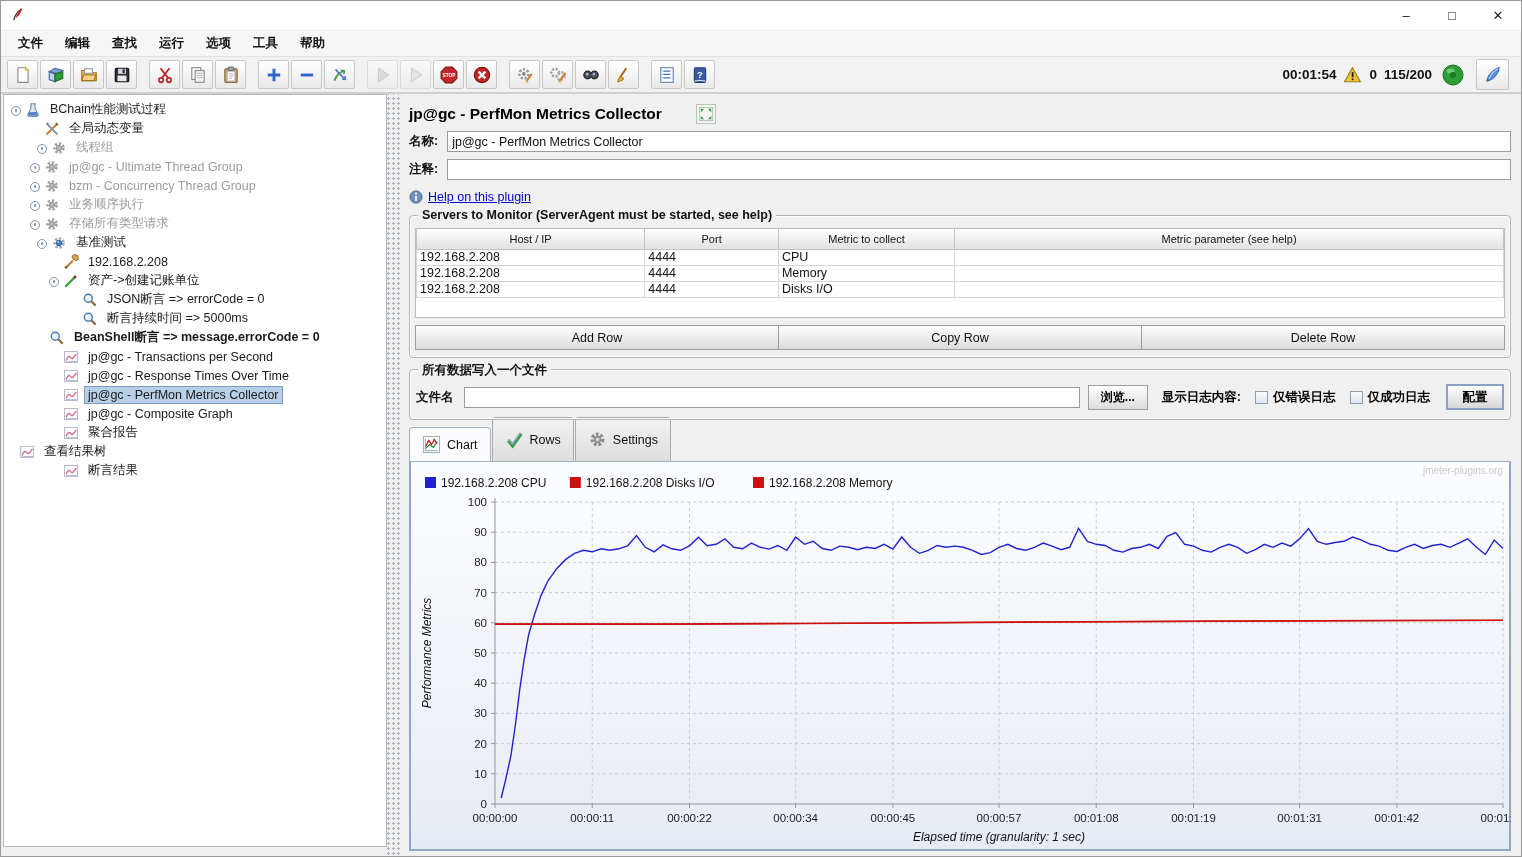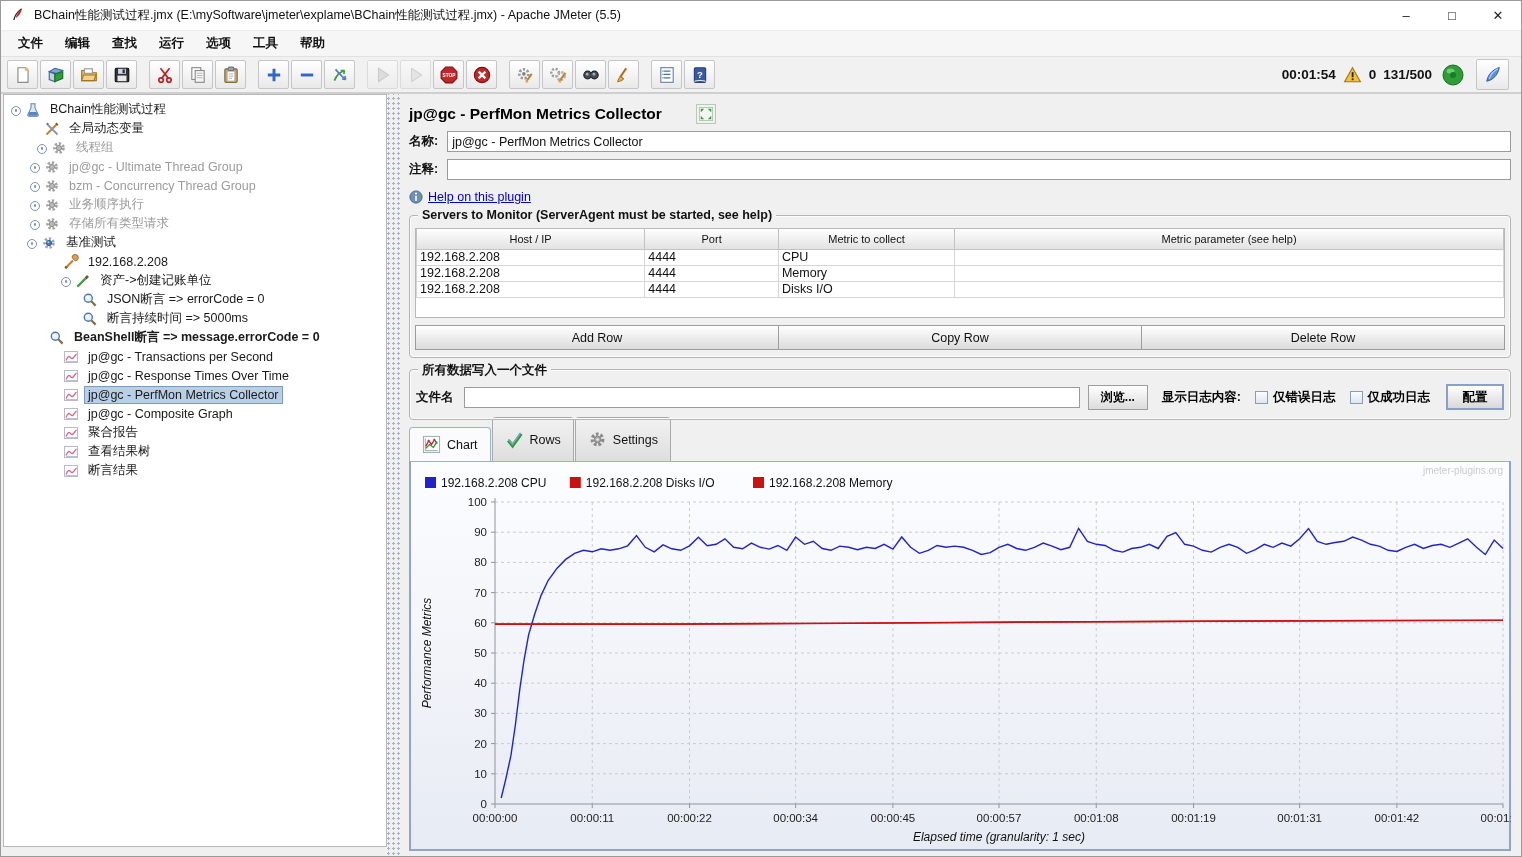--- a/index.html
+++ b/index.html
@@ -73,21 +73,20 @@
 
 <div>
 
   <div class="titlebar">
     <span>
       <svg width="15" height="15" viewBox="0 0 16 16">
           <path d="M11 2 C7 5 4 9 3 14" stroke="#222" stroke-width="1.3" fill="none"></path>
           <path d="M12 1 C8 4 6 8 5 12 C8 10 11 6 12 1 Z" fill="#cc2222"></path>
         </svg>
     </span>
-    <span class="title-text">BChain性能测试过程.jmx (E:\mySoftware\jmeter\explame\BChain性能测试过程.jmx) - Apache JMeter (5.5)</span>
     <div class="win-controls">
       <div class="win-btn">–</div>
       <div class="win-btn">□</div>
       <div class="win-btn">✕</div>
     </div>
   </div>
 
   <div class="menubar" id="menubar">
       <div class="menu-item">文件</div>
       <div class="menu-item">编辑</div>
@@ -248,21 +247,21 @@
     <div class="tb-right">
       <span>00:01:54</span>
       <span style="display:flex">
         <svg width="19" height="18" viewBox="0 0 16 16">
             <polygon points="8,1.5 15,14 1,14" fill="#f6c23a" stroke="#9a7a16" stroke-width="1"></polygon>
             <rect x="7.3" y="5.5" width="1.6" height="4.5" fill="#222"></rect>
             <rect x="7.3" y="11" width="1.6" height="1.6" fill="#222"></rect>
           </svg>
       </span>
       <span>0</span>
-      <span>131/500</span>
+      <span>115/200</span>
       <span style="display:flex;margin-left:3px">
         <svg width="22" height="22" viewBox="0 0 22 22">
             <circle cx="11" cy="11" r="10" fill="#2d9e35" stroke="#1c6e22"></circle>
             <ellipse cx="8.5" cy="7" rx="4" ry="2.6" fill="#7fd486" opacity=".8"></ellipse>
             <circle cx="11" cy="11" r="3" fill="#1c7a24"></circle>
           </svg>
       </span>
       <span class="tb-btn" style="width:33px;height:31px;margin-left:5px">
         <svg width="20" height="20" viewBox="0 0 16 16">
             <path d="M13 2 C7 4 4 8 3 13 C8 12 12 8 13 2 Z" fill="#5b8fd6" stroke="#2a5fb4" stroke-width=".8"></path>
@@ -326,39 +325,39 @@
           <span class="tree-label">业务顺序执行</span>
         </div>
         <div class="tree-row disabled" style="padding-left: 25px;">
           <span class="tree-toggle knob"></span>
           <span class="tree-icon"><svg viewBox="0 0 16 16">
               <circle cx="8" cy="8" r="4.4" fill="none" stroke="#a3a3a3" stroke-width="2.8" stroke-dasharray="2.3 1.7"></circle>
               <circle cx="8" cy="8" r="2.6" fill="#b9b9b9" stroke="#8f8f8f"></circle>
             </svg></span>
           <span class="tree-label">存储所有类型请求</span>
         </div>
-        <div class="tree-row" style="padding-left: 22px;">
+        <div class="tree-row" style="padding-left: 32px;">
           <span class="tree-toggle knob"></span>
           <span class="tree-icon"><svg viewBox="0 0 16 16">
               <circle cx="8" cy="8" r="4.4" fill="none" stroke="#9aa6b8" stroke-width="2.8" stroke-dasharray="2.3 1.7"></circle>
               <circle cx="8" cy="8" r="2.6" fill="#4b7ec2" stroke="#2e5a96"></circle>
               <circle cx="7.3" cy="7.2" r=".9" fill="#bcd4f2"></circle>
             </svg></span>
           <span class="tree-label">基准测试</span>
         </div>
         <div class="tree-row" style="padding-left: 44px;">
           <span class="tree-toggle"></span>
           <span class="tree-icon"><svg viewBox="0 0 16 16">
               <path d="M3 13.5 L10 6.5" stroke="#c87f2f" stroke-width="2.2"></path>
               <path d="M9 3 a3.2 3.2 0 1 1 3.8 3.8 L10.5 5.5 Z" fill="#d9a257" stroke="#8a5a1a" stroke-width=".8"></path>
               <path d="M2.2 14.2 l1.6-1.6" stroke="#8a5a1a" stroke-width="2.6"></path>
             </svg></span>
           <span class="tree-label">192.168.2.208</span>
         </div>
-        <div class="tree-row" style="padding-left: 44px; margin-left: 12px;">
+        <div class="tree-row" style="padding-left: 44px;">
           <span class="tree-toggle knob"></span>
           <span class="tree-icon"><svg viewBox="0 0 16 16">
               <path d="M2.5 13.5 L10.5 5.5" stroke="#3f9d42" stroke-width="2.4"></path>
               <path d="M10.5 5.5 L13 3" stroke="#7a5230" stroke-width="2.6"></path>
               <path d="M2.2 14.2 l1.2-.4 -.8-.8 z" fill="#2a6e2c"></path>
             </svg></span>
           <span class="tree-label">资产-&gt;创建记账单位</span>
         </div>
         <div class="tree-row" style="padding-left: 63px;">
           <span class="tree-toggle"></span>
@@ -425,21 +424,21 @@
         </div>
         <div class="tree-row" style="padding-left: 44px;">
           <span class="tree-toggle"></span>
           <span class="tree-icon"><svg viewBox="0 0 16 16">
               <rect x="1.5" y="2.5" width="13" height="11" fill="#fdfdfd" stroke="#b9b9cb"></rect>
               <path d="M3 11.5 C5 7 6 6.5 8 9 C10 11 11 7 13.5 5" stroke="#d66a8a" stroke-width="1.3" fill="none"></path>
               <path d="M3 12.5 h11" stroke="#9db5d0" stroke-width=".8"></path>
             </svg></span>
           <span class="tree-label">聚合报告</span>
         </div>
-        <div class="tree-row" style="padding-left: 44px;">
+        <div class="tree-row" style="">
           <span class="tree-toggle"></span>
           <span class="tree-icon"><svg viewBox="0 0 16 16">
               <rect x="1.5" y="2.5" width="13" height="11" fill="#fdfdfd" stroke="#b9b9cb"></rect>
               <path d="M3 11.5 C5 7 6 6.5 8 9 C10 11 11 7 13.5 5" stroke="#d66a8a" stroke-width="1.3" fill="none"></path>
               <path d="M3 12.5 h11" stroke="#9db5d0" stroke-width=".8"></path>
             </svg></span>
           <span class="tree-label">查看结果树</span>
         </div>
         <div class="tree-row" style="padding-left: 44px;">
           <span class="tree-toggle"></span>

